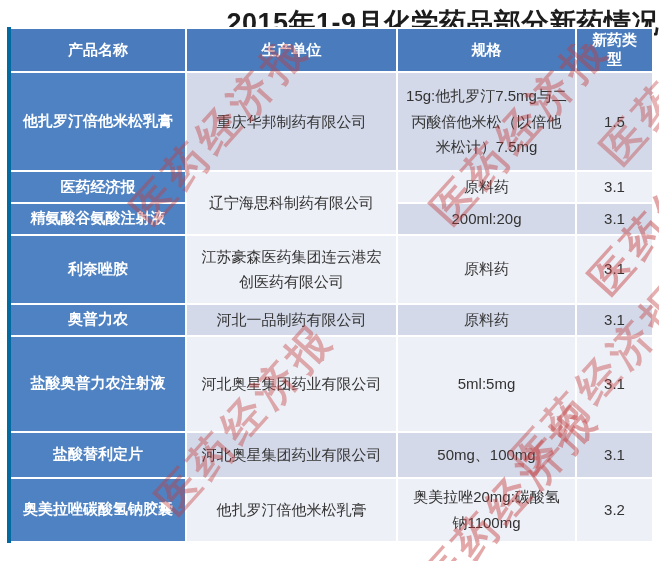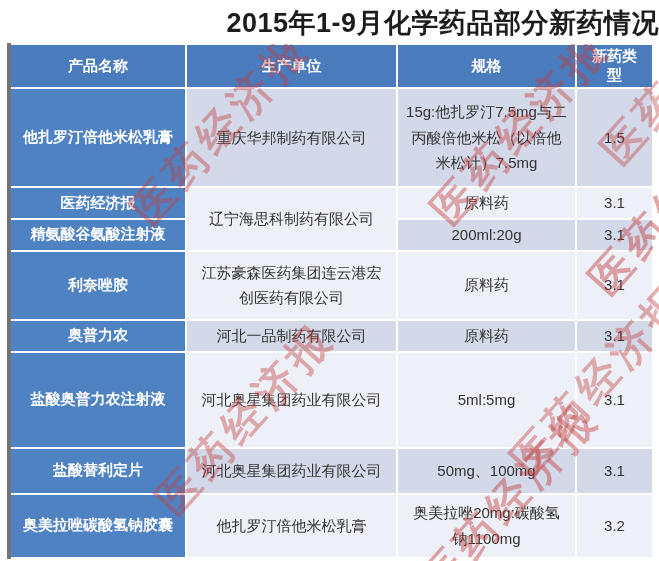--- a/index.html
+++ b/index.html
@@ -19,25 +19,25 @@
     width: 659px;
     text-align: right;
     font-size: 27px;
     font-weight: 700;
     color: #1c1c1c;
     letter-spacing: 0.5px;
   }
   table.drug-table {
     position: absolute;
     left: 7px;
-    top: 43px;
+    top: 27px;
     width: 644px;
     border-collapse: collapse;
     table-layout: fixed;
-    border-left: 4px solid #737373;
+    border-left: 4px solid #0369a1;
   }
   table.drug-table th,
   table.drug-table td {
     border: 2px solid #ffffff;
     text-align: center;
     vertical-align: middle;
     padding: 2px 8px;
     overflow: hidden;
   }
   th.hdr {

